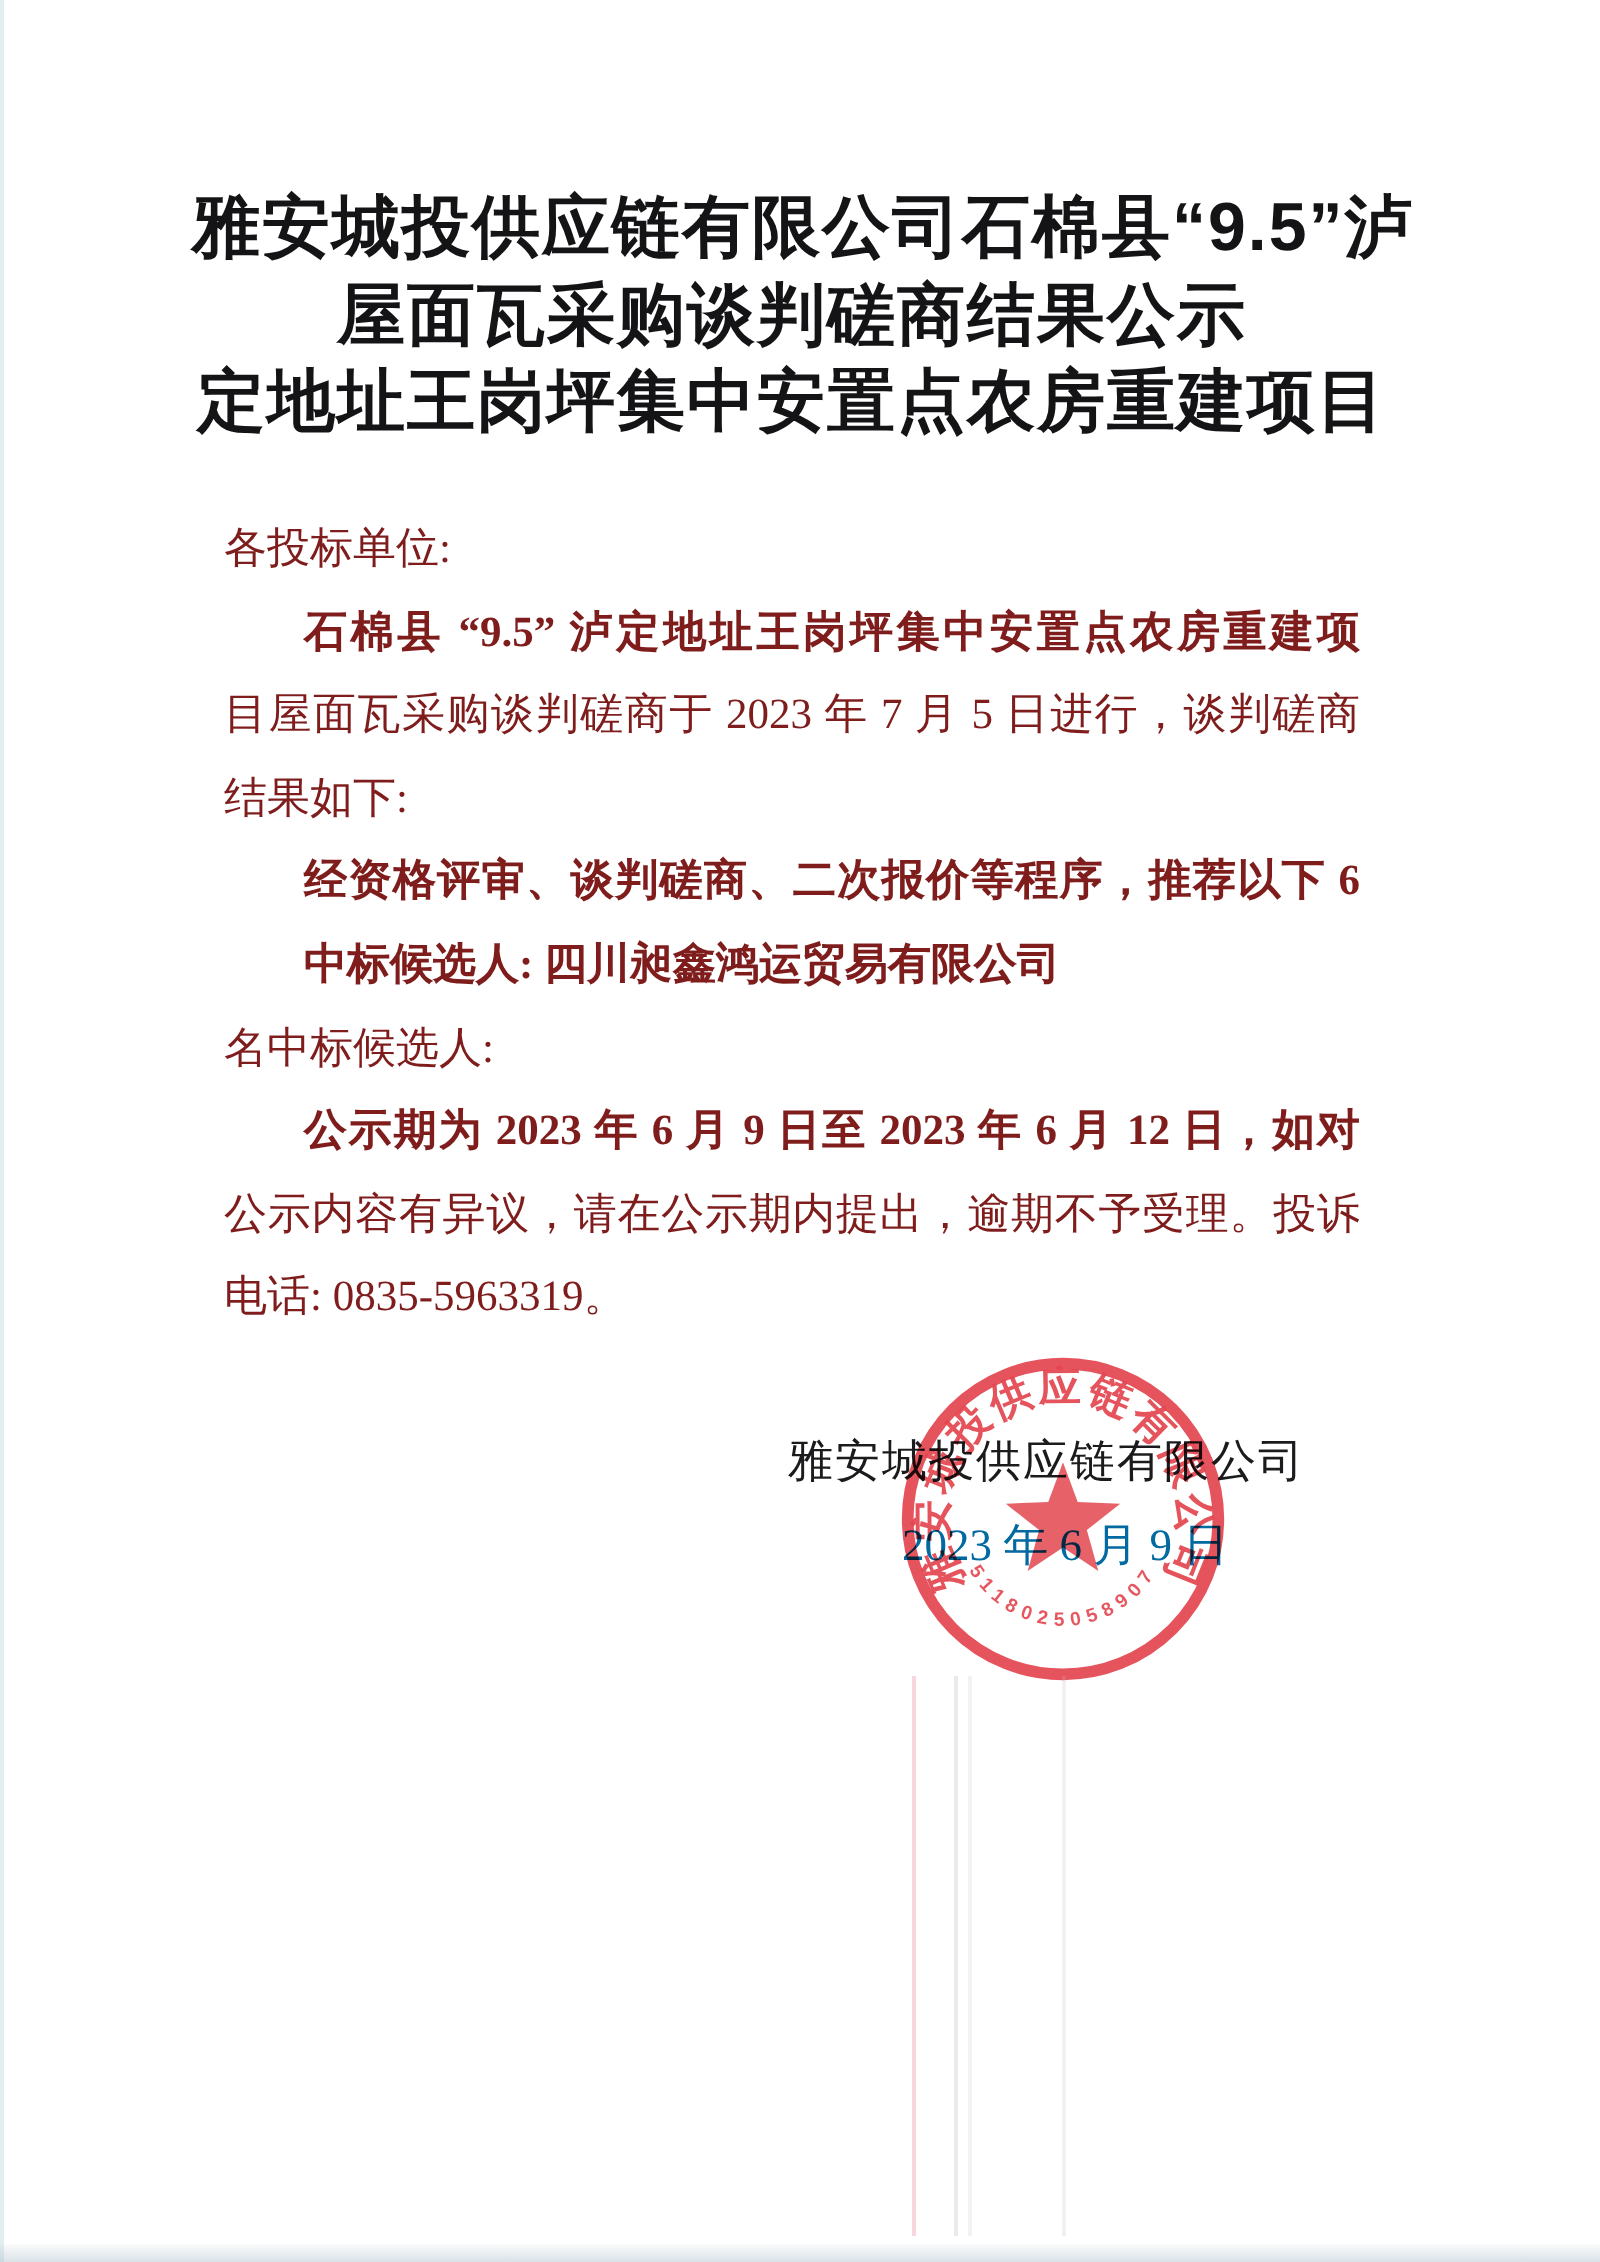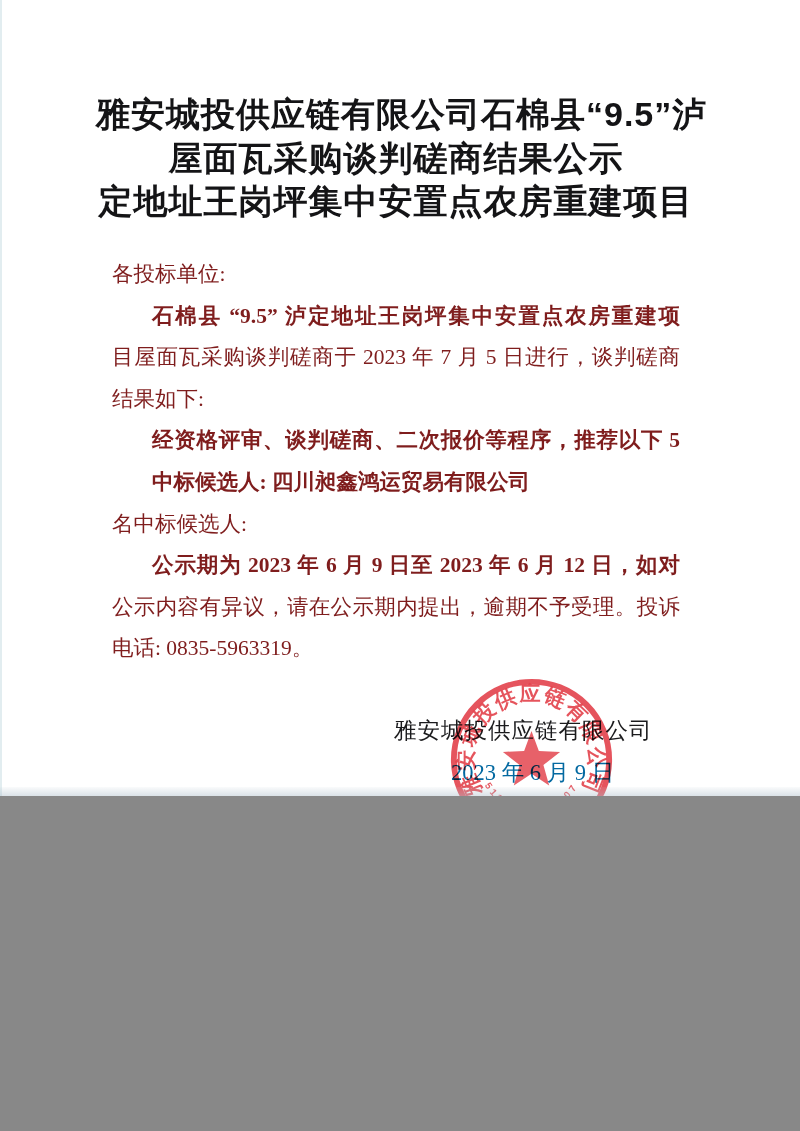--- a/index.html
+++ b/index.html
@@ -1,17 +1,17 @@
 <!DOCTYPE html>
 <html><head>
 <meta charset="utf-8">
 <style>
   html, body { margin:0; padding:0; background:#888; }
   .page {
-    position:relative; width:800px; height:796px; margin:0 auto;
+    position:relative; width:800px; height:1131px; margin:0 auto;
     background:#ffffff; overflow:hidden;
     font-family:"Liberation Serif", serif; color:#1c1c1e;
   }
   
   .scan-left-edge {
     position:absolute; left:0; top:0; width:2px; height:100%;
     background:rgba(150,190,200,0.28);
   }
   .scan-bottom-band {
     position:absolute; left:0; bottom:0; width:100%; height:9px;
@@ -72,21 +72,21 @@
     <div class="tline">雅安城投供应链有限公司石棉县“9.5”泸</div>
     <div class="tline">屋面瓦采购谈判磋商结果公示</div>
     <div class="tline">定地址王岗坪集中安置点农房重建项目</div>
   </div>
 
   <div class="body-text">
     <div class="bline">各投标单位:</div>
     <div class="bline ind fill">石棉县 “9.5” 泸定地址王岗坪集中安置点农房重建项</div>
     <div class="bline fill">目屋面瓦采购谈判磋商于 2023 年 7 月 5 日进行，谈判磋商</div>
     <div class="bline">结果如下:</div>
-    <div class="bline ind fill">经资格评审、谈判磋商、二次报价等程序，推荐以下 5</div>
+    <div class="bline ind fill">经资格评审、谈判磋商、二次报价等程序，推荐以下 6</div>
     <div class="bline ind">中标候选人: 四川昶鑫鸿运贸易有限公司</div>
     <div class="bline">名中标候选人:</div>
     <div class="bline ind fill">公示期为 2023 年 6 月 9 日至 2023 年 6 月 12 日，如对</div>
     <div class="bline fill">公示内容有异议，请在公示期内提出，逾期不予受理。投诉</div>
     <div class="bline">电话: 0835-5963319。</div>
   </div>
 
   <div class="sig-company">雅安城投供应链有限公司</div>
   <div class="sig-date">2023 年 6 月 9 日</div>
 

